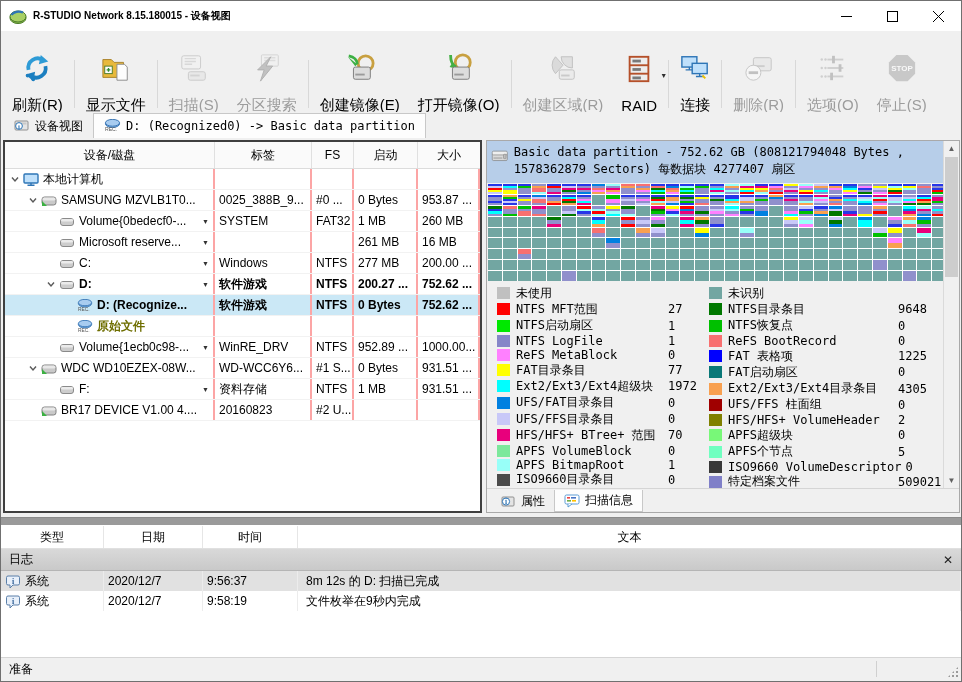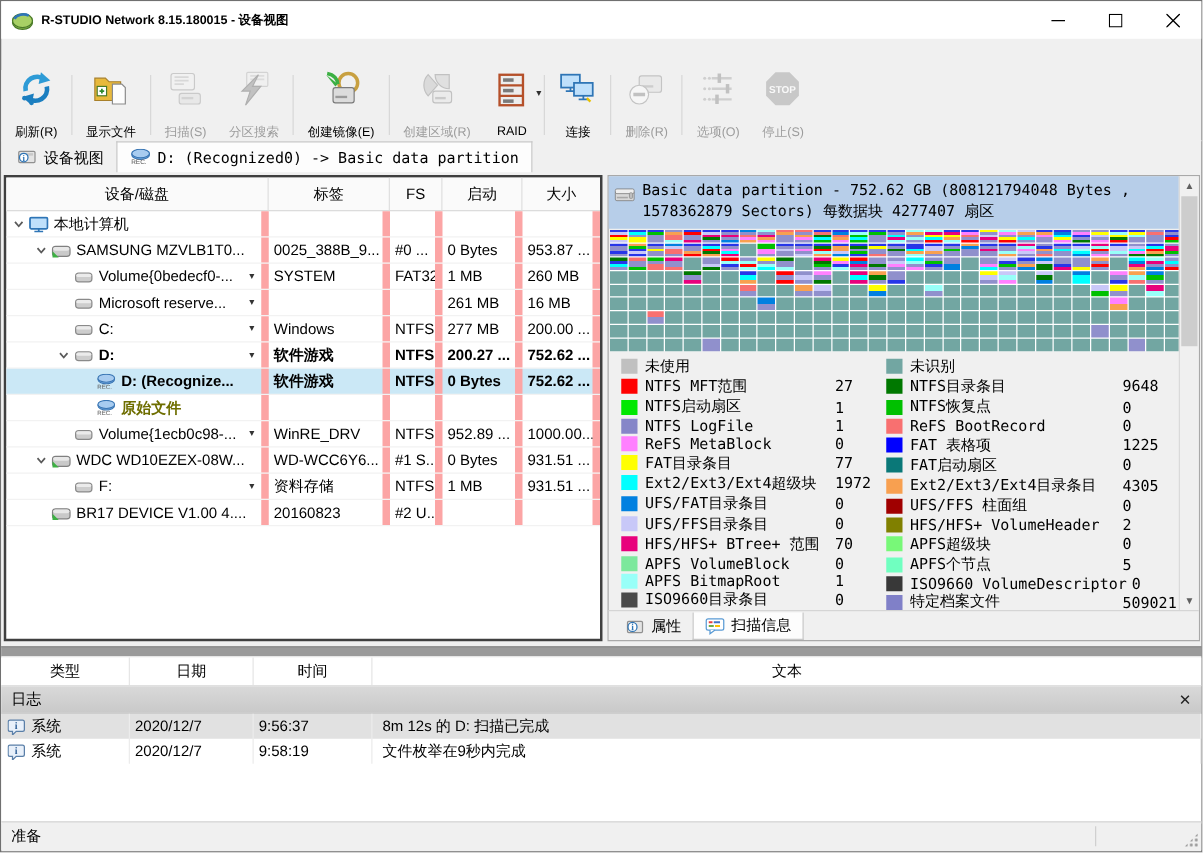--- a/index.html
+++ b/index.html
@@ -16,21 +16,21 @@
 
   
   #menubar{position:absolute;left:0;top:30px;right:0;height:25px;background:#F0F0F0;display:flex;align-items:center;padding-left:4px;}
   .menu-item{padding:4px 10px;font-size:12.5px;}
 
   
   #toolbar{position:absolute;left:0;top:55px;right:0;height:56px;background:#F0F0F0;display:flex;align-items:stretch;padding-left:2px;border-bottom:1px solid #E2E2E2;}
   .tb-sep{width:1px;background:#D8D8D8;margin:4px 2px;}
   .tb-btn{display:flex;flex-direction:column;align-items:center;justify-content:center;padding:2px 9px;position:relative;}
   .tb-btn .ticon{width:30px;height:30px;}
-  .tb-btn .tlabel{font-size:10px;margin-top:13px;white-space:nowrap;}
+  .tb-btn .tlabel{font-size:15px;margin-top:13px;white-space:nowrap;}
   .tb-btn.disabled .tlabel{color:#9C9C9C;}
   .tb-btn.disabled .ticon{filter:grayscale(1) opacity(.55);}
   .tb-dd{font-size:7px;color:#303030;position:absolute;right:-1px;top:16px;}
 
   
   #tabrow{position:absolute;left:0;top:111px;right:0;height:26px;background:#F0F0F0;display:flex;align-items:flex-end;padding-left:2px;}
   .view-tab{display:flex;align-items:center;gap:5px;height:24px;padding:0 10px;font-size:12px;}
   .view-tab.active{background:#FDFDFD;border:1px solid #C8C8C8;border-bottom:none;}
   .view-tab .tabicon{width:17px;height:14px;}
   .tab-mono{font-family:"DejaVu Sans Mono",monospace;font-size:12px;}
@@ -38,21 +38,21 @@
   
   #main{position:absolute;left:0;top:137px;right:0;height:379px;background:#F0F0F0;}
 
   
   #device-panel{position:absolute;left:2px;top:2px;width:479px;bottom:4px;background:#fff;border:2px solid #3F3F3F;box-sizing:border-box;overflow:hidden;}
   #device-header{display:flex;height:26px;background:#FAFAFA;border-bottom:1px solid #DCDCDC;}
   .dcol{display:flex;align-items:center;justify-content:center;font-size:12px;border-right:1px solid #E0E0E0;box-sizing:border-box;}
   .c-name{width:210px;} .c-label{width:97px;} .c-fs{width:42px;} .c-boot{width:64px;} .c-size{flex:1;border-right:none;}
   .drow{display:flex;height:20px;align-items:stretch;border-bottom:1px solid #F2F2F2;}
   .drow.selected{background:#CBE8F6;}
-  .dcell{display:flex;align-items:center;font-size:12px;border-right:6px solid #fca5a5;box-sizing:border-box;padding:0 4px;white-space:nowrap;overflow:hidden;text-align:right;}
+  .dcell{display:flex;align-items:center;font-size:12px;border-right:2px solid #fca5a5;box-sizing:border-box;padding:0 4px;white-space:nowrap;overflow:hidden;text-align:right;}
   .drow .c-name{justify-content:flex-start;padding:0 2px;}
   .bold{font-weight:bold;}
   .olive{color:#6E6E00;font-weight:bold;}
   .chev{width:12px;height:12px;flex:0 0 12px;margin-right:2px;}
   .ticon-sm{width:16px;height:13px;margin-right:4px;flex:0 0 16px;}
   .ddarrow{margin-left:auto;font-size:7px;color:#333;padding-right:2px;}
 
   
   #scan-panel{position:absolute;left:485px;top:2px;right:1px;bottom:4px;background:#F0F0F0;border:1px solid #A9A9A9;box-sizing:border-box;}
   #scan-header{position:absolute;left:0;top:0;right:15px;height:42px;background:#B7CEE9;display:flex;align-items:flex-start;gap:4px;padding:3px 4px;box-sizing:border-box;}
@@ -179,20 +179,30 @@
       <div class="tb-sep"></div>
       <div class="tb-btn">
         <span class="ticon"><svg viewBox="0 0 32 32">
             <circle cx="22" cy="11" r="8" fill="none" stroke="#C8A040" stroke-width="3"></circle>
             <path d="M3 4 L13 12 l-2 2 z" fill="#3CB043"></path>
             <path d="M4 3 C10 4 13 8 13 12" stroke="#3CB043" stroke-width="3" fill="none"></path>
             <rect x="9" y="15" width="18" height="13" rx="2" fill="#DCDCDC" stroke="#7A7A7A"></rect>
             <rect x="11" y="22" width="10" height="2" fill="#9A9A9A"></rect>
           </svg></span>
         <span class="tlabel">创建镜像(E)</span>
+      </div>
+      <div class="tb-btn">
+        <span class="ticon"><svg viewBox="0 0 32 32">
+            <circle cx="20" cy="10" r="8" fill="none" stroke="#C8A040" stroke-width="3"></circle>
+            <path d="M7 2 C7 9 9 13 13 15" stroke="#44B044" stroke-width="3" fill="none"></path>
+            <path d="M14 17 L6 15 l3 -5 z" fill="#44B044"></path>
+            <rect x="9" y="15" width="18" height="13" rx="2" fill="#DCDCDC" stroke="#7A7A7A"></rect>
+            <rect x="11" y="22" width="10" height="2" fill="#9A9A9A"></rect>
+          </svg></span>
+        <span class="tlabel">打开镜像(O)</span>
       </div>
       <div class="tb-sep"></div>
       <div class="tb-btn disabled">
         <span class="ticon"><svg viewBox="0 0 32 32">
             <path d="M14 16 A12 12 0 0 1 26 4 L26 16 z" fill="#D2D2D2" stroke="#9A9A9A" transform="rotate(-90 20 10)"></path>
             <path d="M8 4 A13 13 0 0 0 8 22 L16 13 z" fill="#C8C8C8" stroke="#9A9A9A"></path>
             <rect x="12" y="18" width="16" height="10" rx="2" fill="#E6E6E6" stroke="#9A9A9A"></rect>
             <rect x="14" y="23" width="9" height="2" fill="#ABABAB"></rect>
           </svg></span>
         <span class="tlabel">创建区域(R)</span>

